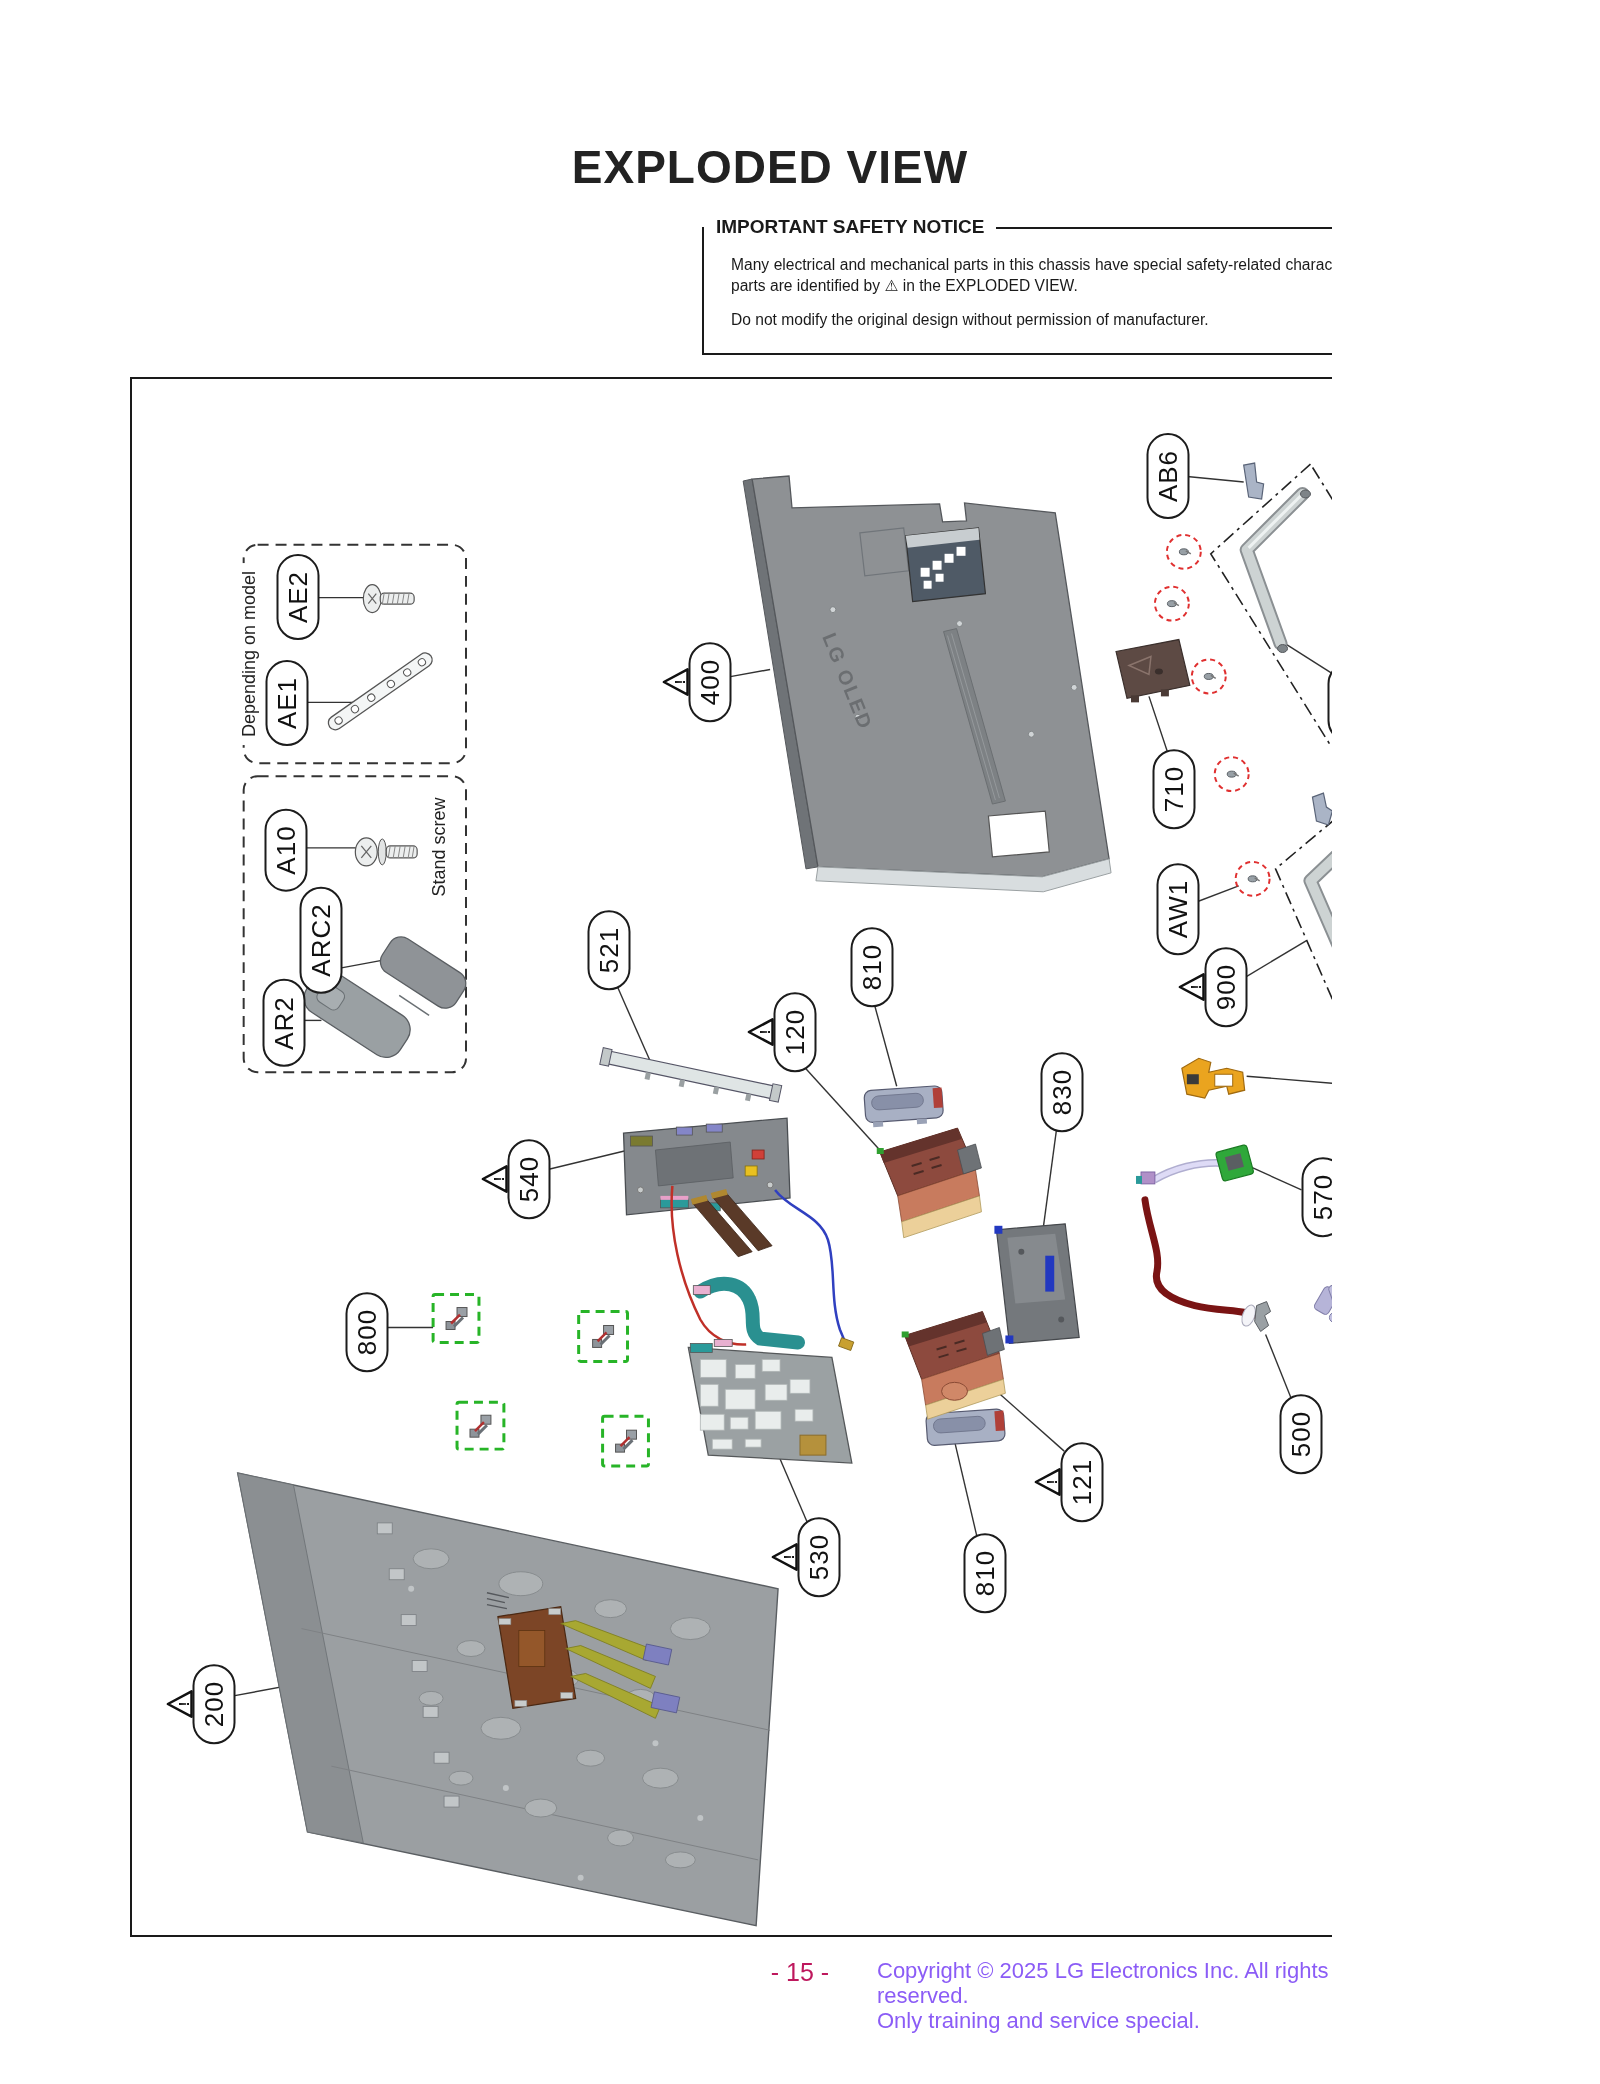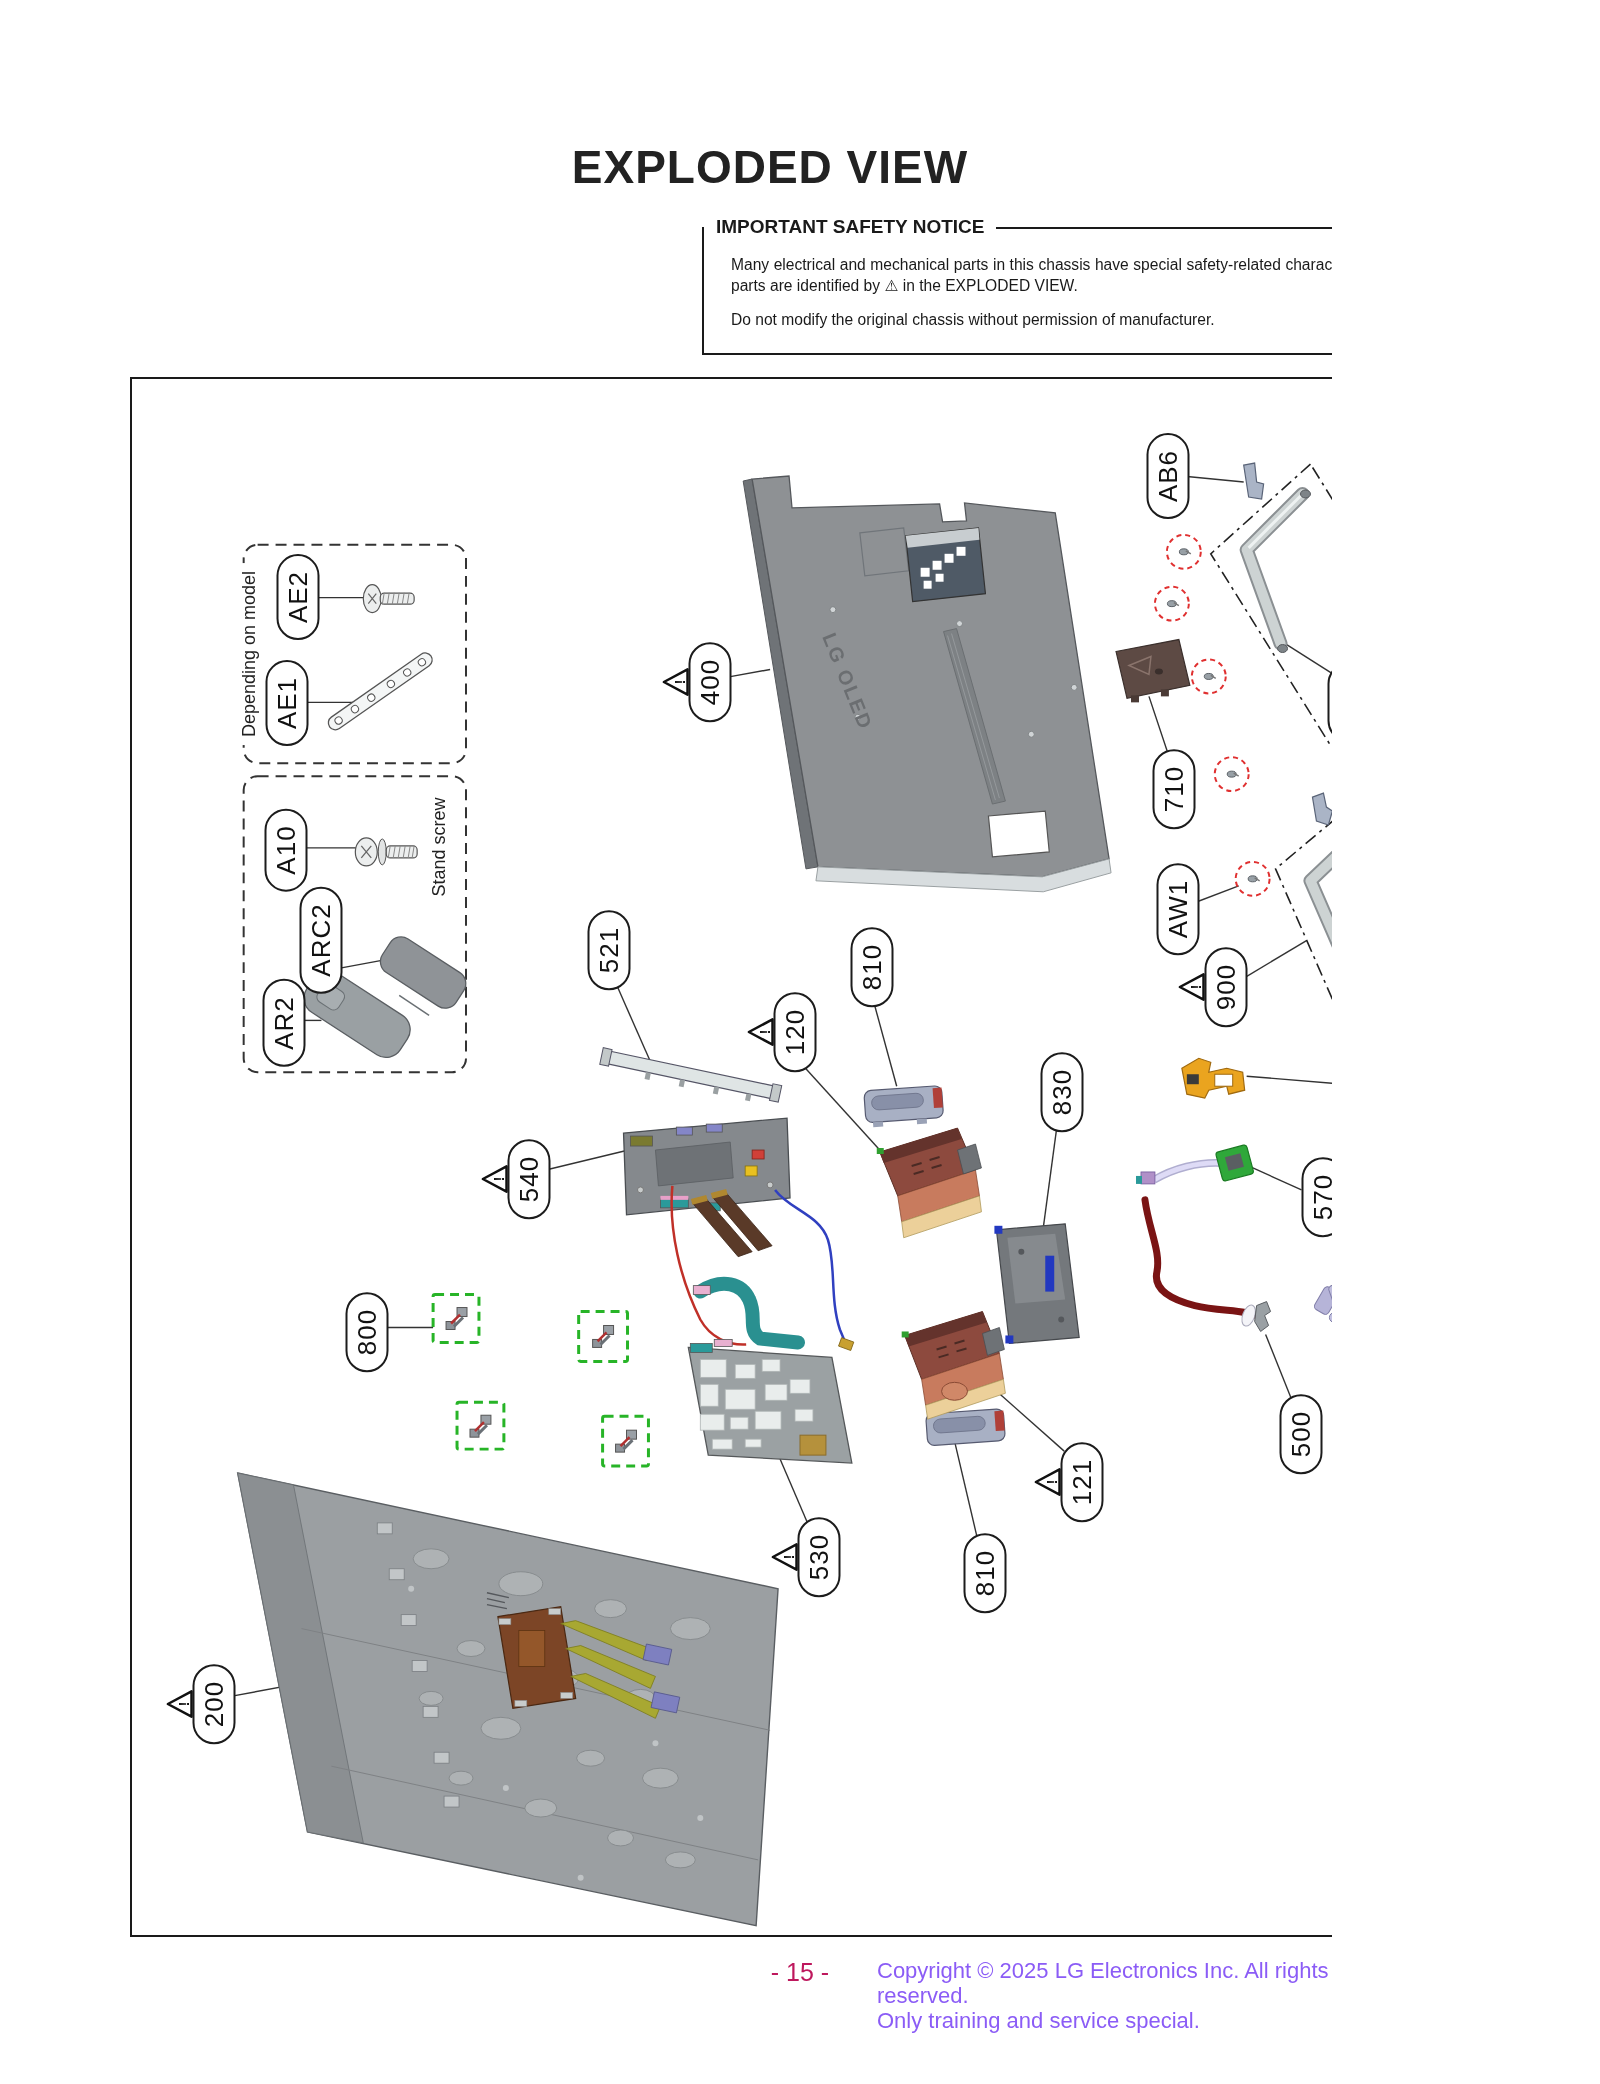--- a/index.html
+++ b/index.html
@@ -36,21 +36,21 @@
 <div class="page">
 
   <div class="page-title">EXPLODED VIEW</div>
 
   <div class="safety-box">
     <div class="safety-title">
       <span>IMPORTANT SAFETY NOTICE</span>
     </div>
     <div class="safety-text">
       <p>Many electrical and mechanical parts in this chassis have special safety-related characteristics. These parts are identified by  ⚠  in the EXPLODED VIEW.</p>
-      <p>Do not modify the original chassis without permission of manufacturer.</p>
+      <p>Do not modify the original design without permission of manufacturer.</p>
     </div>
   </div>
 
   <div class="diagram-frame">
     <svg class="draw" viewBox="130 377 1340 1560">
       <defs>
         <g id="clipglyph">
           <rect x="-10" y="3" width="9" height="8" fill="#8e949a" stroke="#555" stroke-width="1"></rect>
           <rect x="1" y="-11" width="10" height="9" fill="#9aa0a6" stroke="#555" stroke-width="1"></rect>
           <path d="M-5,5 L4,-4" stroke="#b03030" stroke-width="2.5" fill="none"></path>

